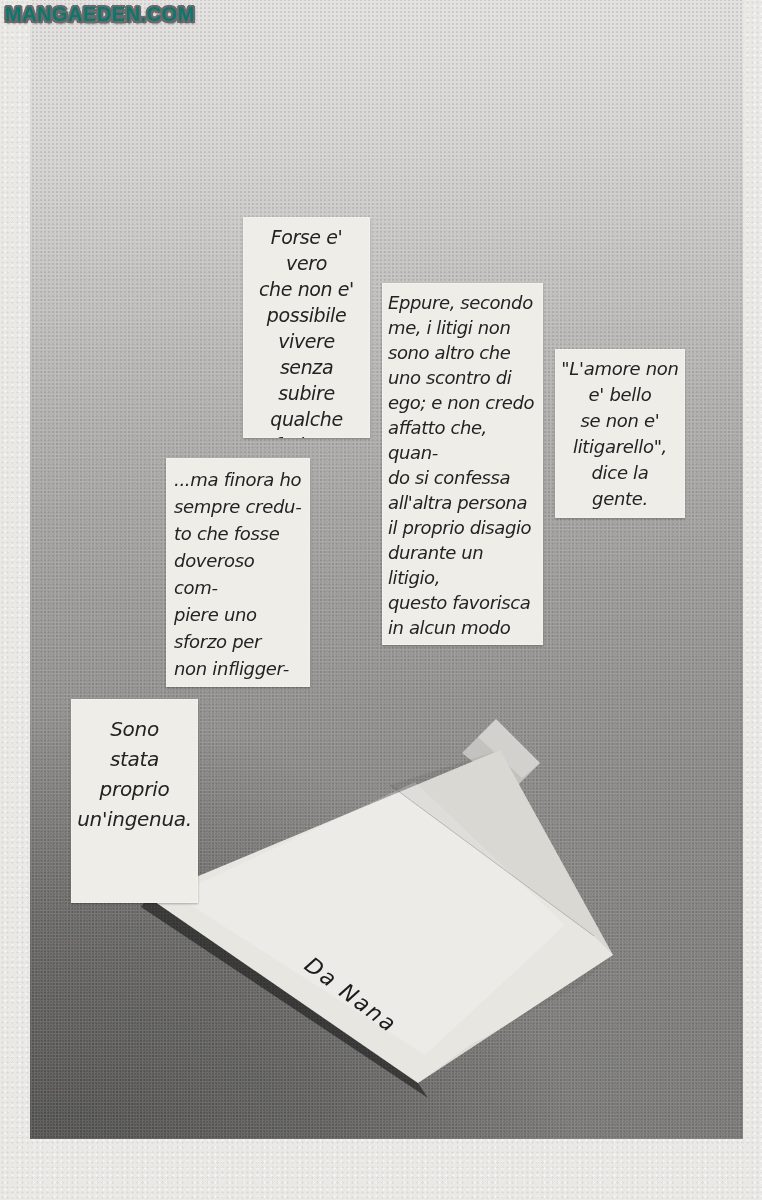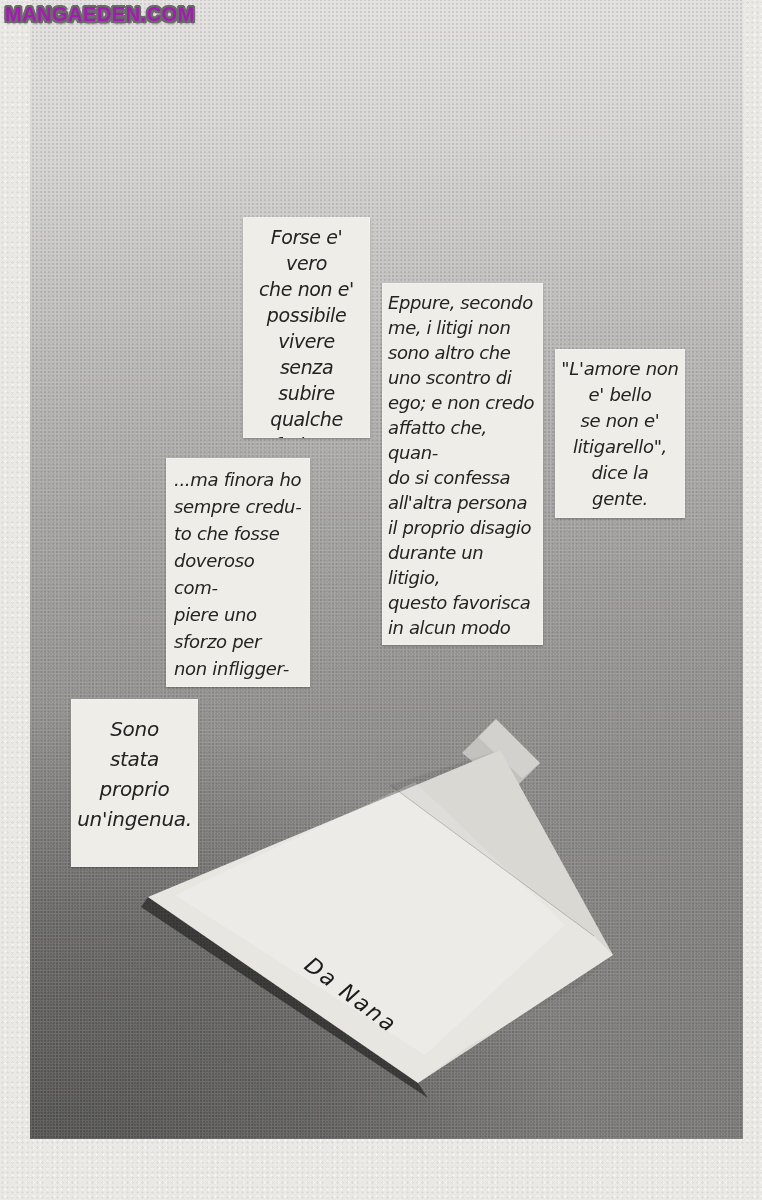--- a/index.html
+++ b/index.html
@@ -30,21 +30,21 @@
     position:absolute; inset:0;
     background-image:
       radial-gradient(rgba(255,255,255,0.10) 1px, transparent 1.2px),
       radial-gradient(rgba(0,0,0,0.10) 1px, transparent 1.2px);
     background-size:3px 3px, 4px 4px;
     background-position:0 0, 1px 2px;
   }
   .logo {
     position:absolute; left:5px; top:3px; z-index:10;
     font-family:"Liberation Sans", sans-serif;
-    font-weight:bold; font-size:20px; letter-spacing:0.5px; color:#a21caf;
+    font-weight:bold; font-size:20px; letter-spacing:0.5px; color:#0f766e;
     text-shadow:
       -2px -1px 0 #6b6b6b, 2px -1px 0 #6b6b6b,
       -2px  2px 0 #6b6b6b, 2px  2px 0 #6b6b6b,
       -1px -2px 0 #6b6b6b, 1px -2px 0 #6b6b6b,
        0    2px 0 #5e5e5e, 1px 3px 2px rgba(0,0,0,0.45);
   }
   .box {
     position:absolute; z-index:3;
     background:#efede8; color:#232323;
     font-family:"DejaVu Sans", "Liberation Sans", sans-serif;
@@ -53,21 +53,21 @@
     box-shadow:0 1px 2px rgba(0,0,0,0.28), 0 0 0 1px rgba(255,255,255,0.25) inset;
   }
   .box-forse   { left:243px; top:217px; width:127px; height:221px;
                  font-size:19px; line-height:26px; padding:7px 15px; text-align:center; letter-spacing:-0.4px; }
   .box-eppure  { left:382px; top:283px; width:161px; height:362px;
                  font-size:18px; line-height:25px; padding:7px 6px; text-align:left; letter-spacing:-0.4px; }
   .box-amore   { left:555px; top:349px; width:130px; height:169px;
                  font-size:18px; line-height:26px; padding:7px 3px; text-align:center; letter-spacing:-0.3px; }
   .box-finora  { left:166px; top:458px; width:144px; height:229px;
                  font-size:18px; line-height:27px; padding:8px 8px; text-align:left; letter-spacing:-0.3px; }
-  .box-sono    { left:71px;  top:699px; width:127px; height:168px;
+  .box-sono    { left:71px;  top:699px; width:127px; height:204px;
                  font-size:20px; line-height:30px; padding:15px 3px; text-align:center; letter-spacing:-0.3px; }
   .envelope-svg { position:absolute; left:0; top:0; z-index:2; }
   .envelope-label-text {
     font-family:"DejaVu Sans", "Liberation Sans", sans-serif;
     font-style:italic; font-size:22px; letter-spacing:2px; fill:#1c1c1c;
   }
 </style>
 </head>
 <body>
 

